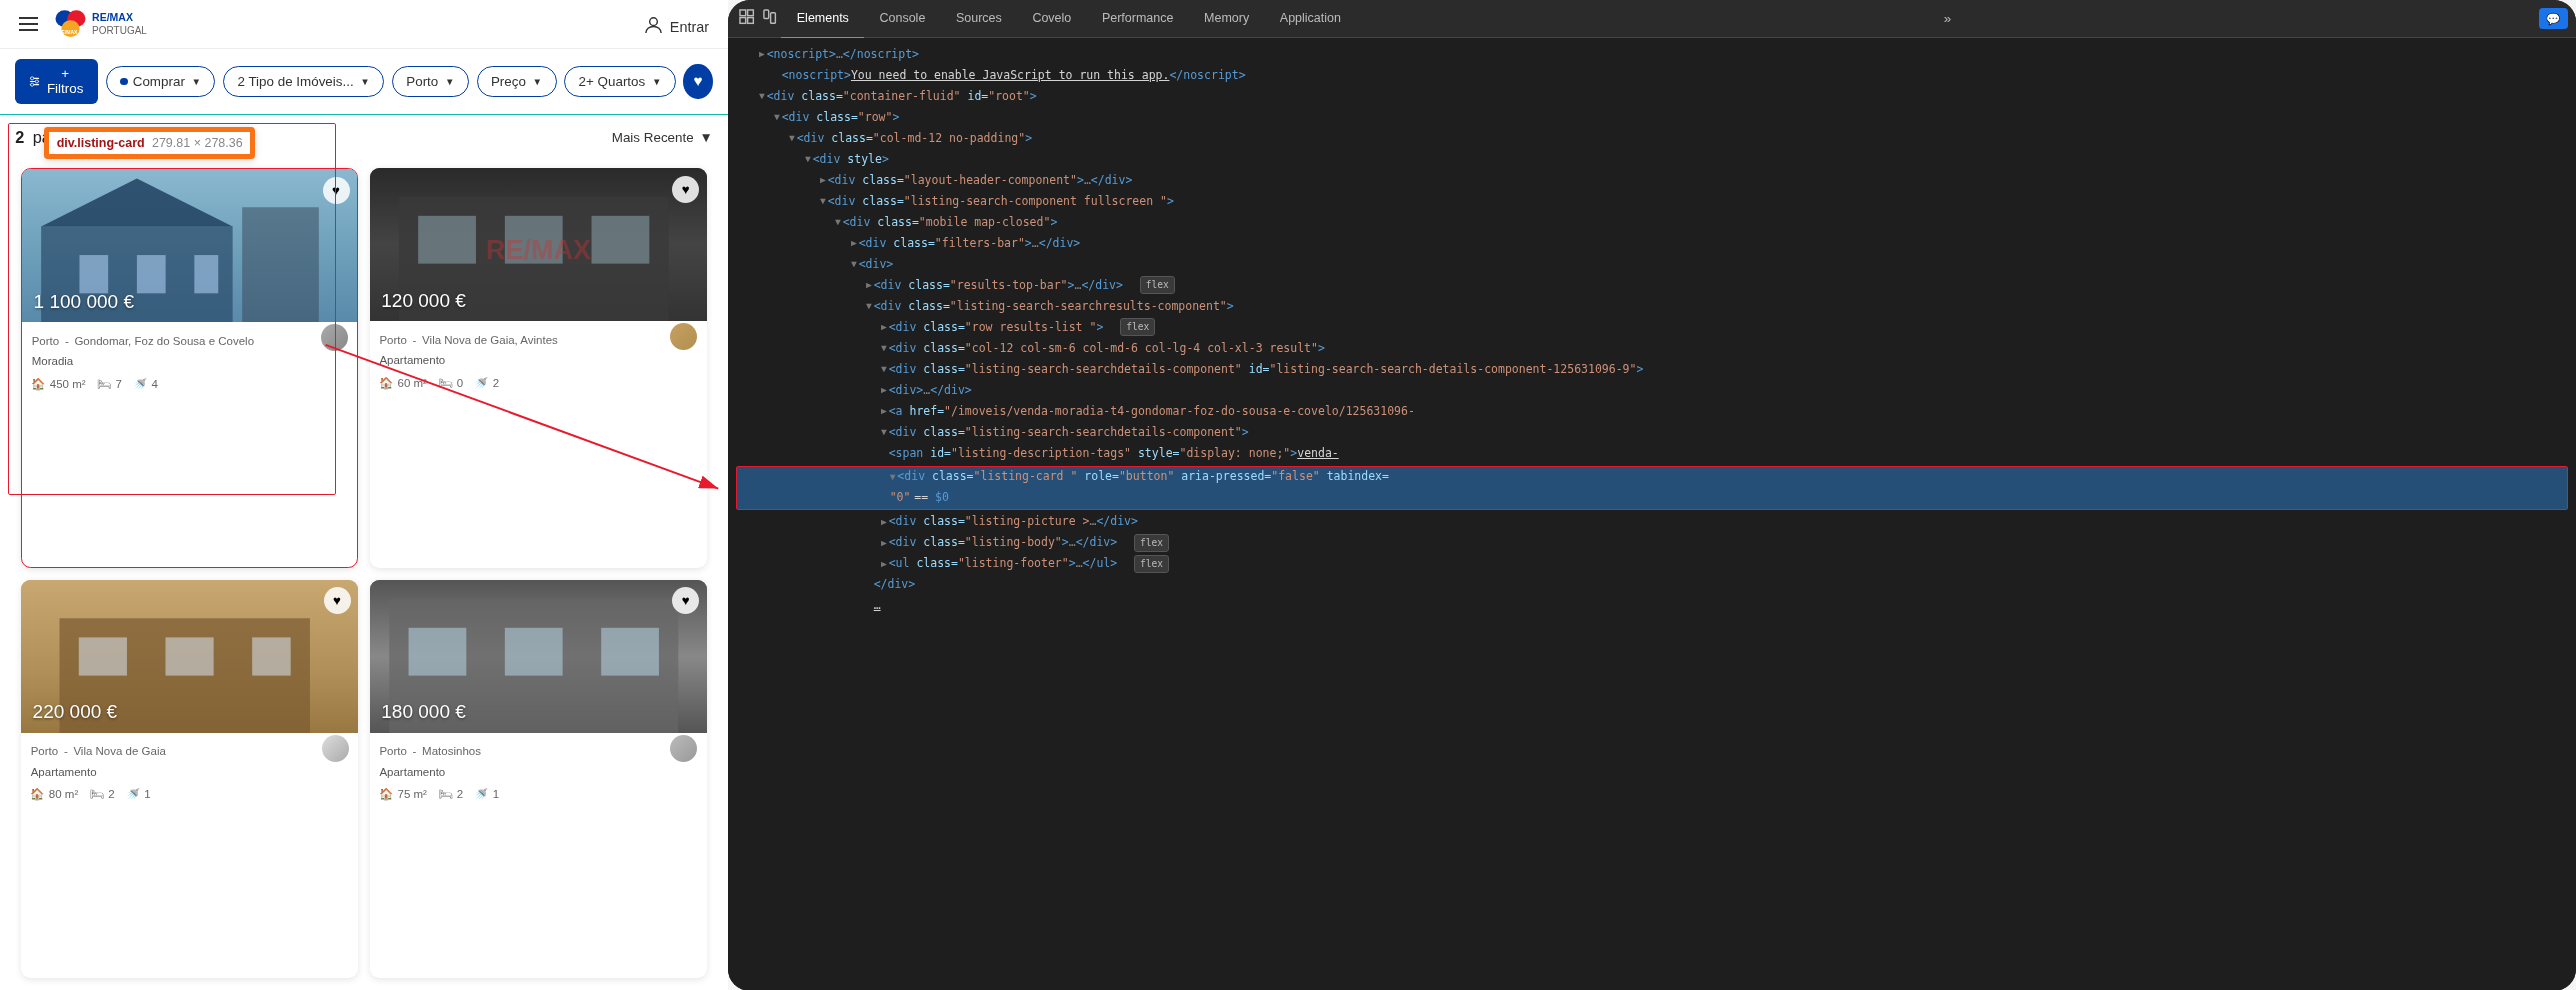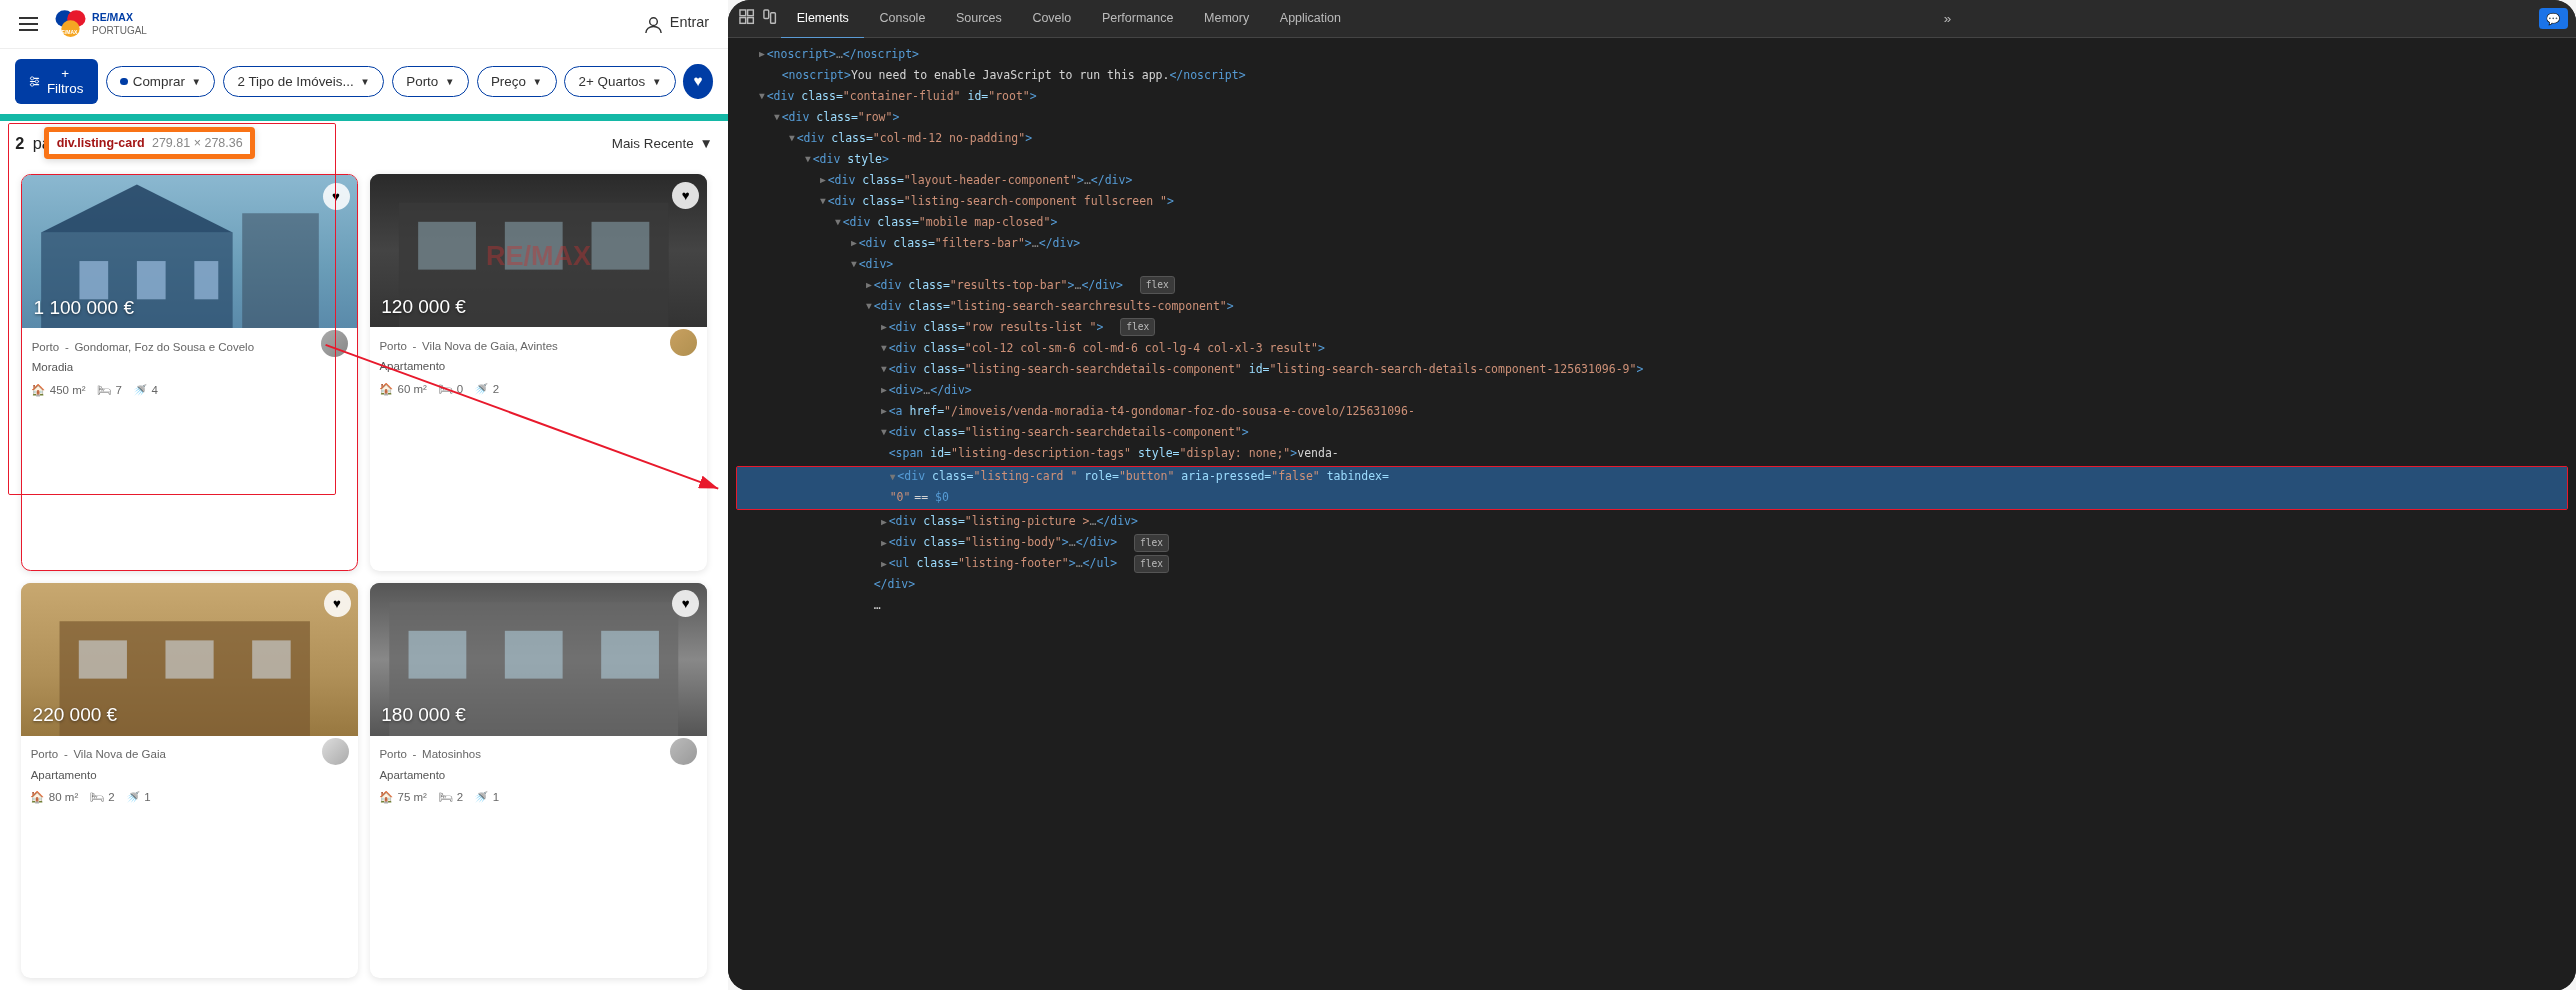--- a/index.html
+++ b/index.html
@@ -22,30 +22,30 @@
       align-items: center;
       justify-content: space-between;
       padding: 9.6px 19px;
       border-bottom: 1px solid #eee;
       background: #fff;
     }
     .header-left { display: flex; align-items: center; gap: 15.3px; }
     .hamburger-icon { display: flex; flex-direction: column; gap: 3.8px; cursor: pointer; }
     .hamburger-icon span { width: 19px; height: 1.9px; background: #333; display: block; }
     .header-right { display: flex; align-items: center; gap: 7.7px; }
-    .entrar-btn { background: none; border: none; cursor: pointer; font-size: 14.4px; color: #333; display: flex; align-items: flex-start; gap: 5.8px; }
+    .entrar-btn { background: none; border: none; cursor: pointer; font-size: 14.4px; color: #333; display: flex; align-items: flex-end; gap: 5.8px; }
 
     
     .filters-bar {
       display: flex;
       align-items: center;
       padding: 9.6px 15.3px;
       gap: 7.7px;
       background: #fff;
-      border-bottom: 7px solid #14b8a6;
+      border-bottom: 1px solid #14b8a6;
       flex-wrap: nowrap;
     }
     .filter-btn-primary {
       background: #003DA5;
       color: #fff;
       border: none;
       border-radius: 5.8px;
       padding: 7.7px 13.4px;
       font-size: 13.4px;
       cursor: pointer;
@@ -287,21 +287,21 @@
     .dt-indent-9 { padding-left: 153px; }
 
     .dt-arrow { color: #777; margin-right: 1.9px; font-size: 9.6px; cursor: pointer; }
     .dt-arrow.expanded::before { content: '▼'; }
     .dt-arrow.collapsed::before { content: '▶'; }
     .dt-arrow.leaf::before { content: ' '; }
 
     .dt-tag { color: #569cd6; }
     .dt-attr-name { color: #9cdcfe; }
     .dt-attr-val { color: #ce9178; }
-    .dt-text { color: #d4d4d4; }
+    .dt-text { color: #d4d4d4; text-decoration: underline; }
     .dt-ellipsis { color: #888; }
     .dt-badge {
       display: inline-block;
       background: #3a3a3a;
       border: 1px solid #555;
       border-radius: 2.9px;
       padding: 0 4.8px;
       font-size: 9.6px;
       color: #bbb;
       margin-left: 17px;

